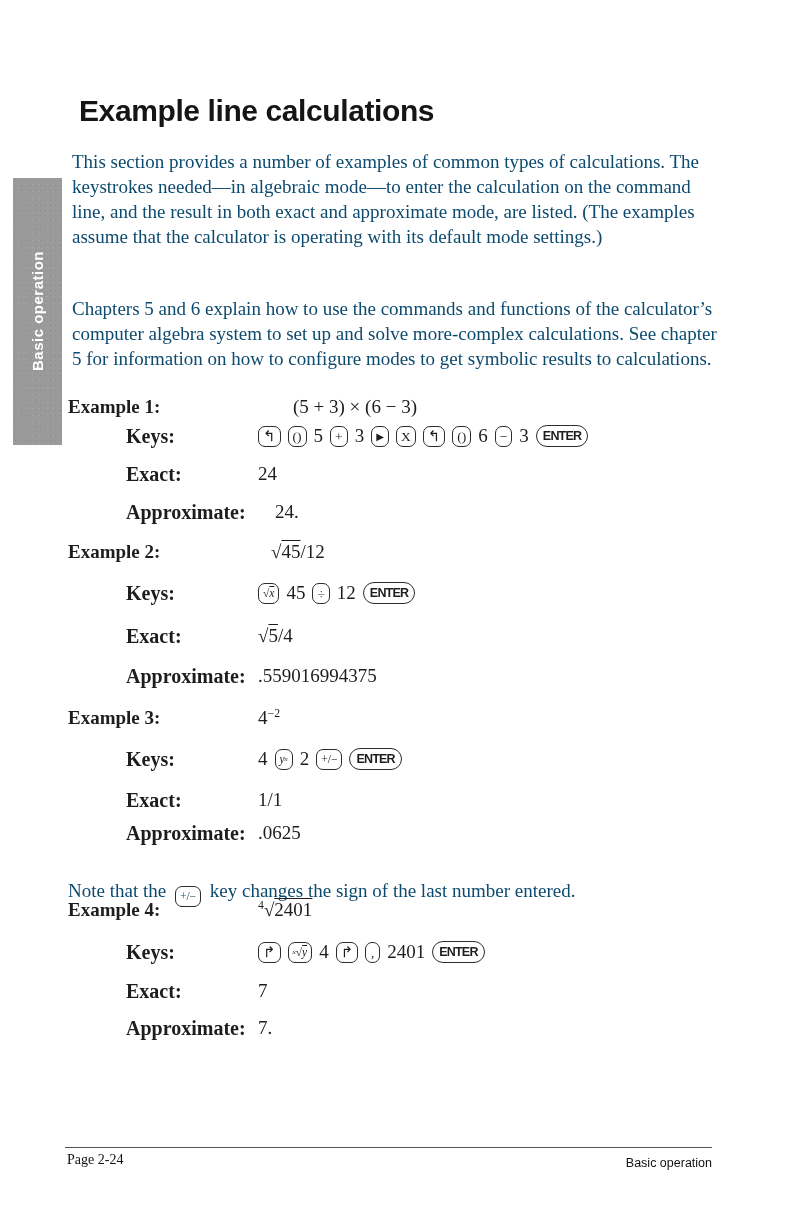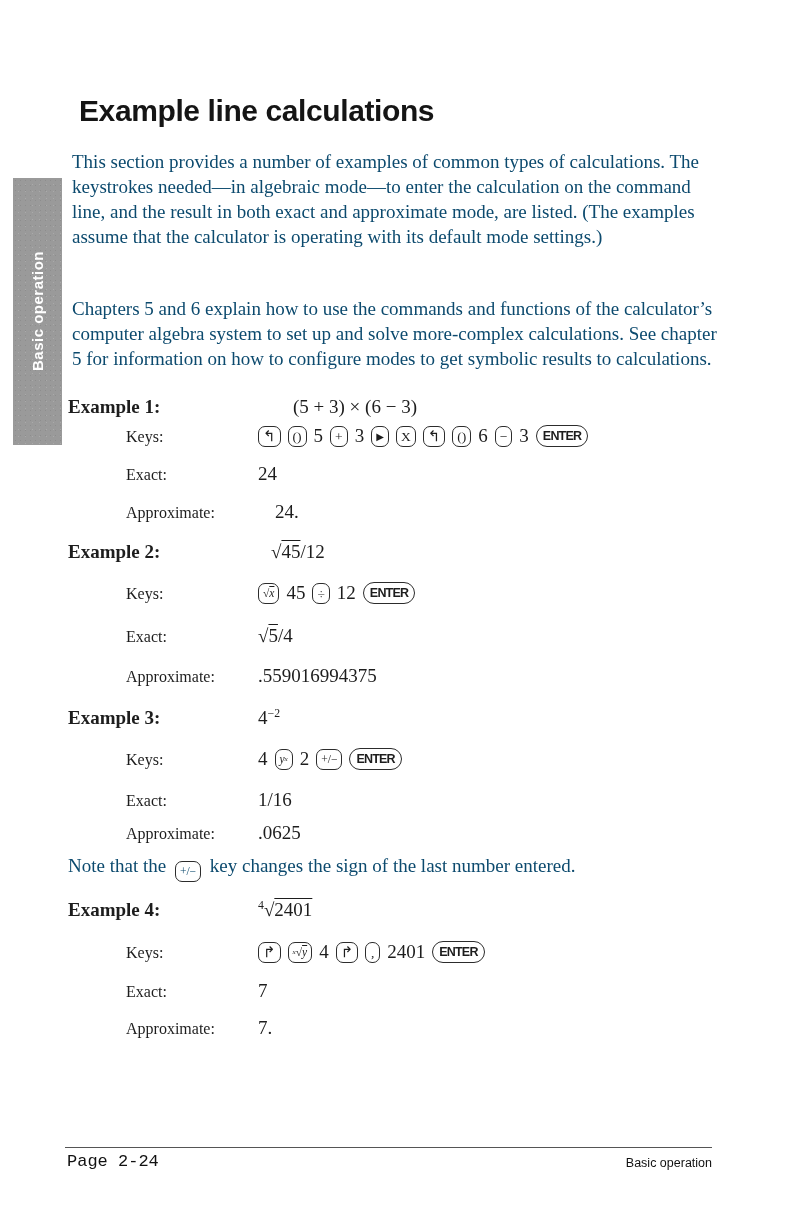--- a/index.html
+++ b/index.html
@@ -41,25 +41,25 @@
     color:#151515;
   }
   
   .body{
     position:absolute;margin:0;
     font-size:19px;line-height:25px;
     color:#0c4a6e;
   }
   .para1{left:72px;top:149px;width:650px;}
   .para2{left:72px;top:296px;width:656px;}
-  .note-line{left:68px;top:853px;width:680px;white-space:nowrap;}
+  .note-line{left:68px;top:878px;width:680px;white-space:nowrap;}
   
   .row{position:absolute;white-space:nowrap;font-size:19px;line-height:24px;text-align:center;}
   .ex-label{font-weight:bold;font-size:19px;}
-  .row-label{font-size:16px;}
+  .row-label{font-size:20px;font-weight:bold;}
   .col-val{position:absolute;left:258px;top:0;}
   .ex-head .col-val{left:190px;}
   
   .lx0{left:68px;}
   .lx1{left:126px;}
   
   .ol{text-decoration:overline;}
   .it{font-style:italic;}
   sup{font-size:0.62em;line-height:0;}
   
@@ -81,21 +81,21 @@
   }
   .key.arrowkey{font-size:15px;font-family:"DejaVu Sans", sans-serif;}
   .key.trikey{font-size:10px;}
   .key.small-face{font-size:11.5px;}
   .ktext{font-size:19px;}
   .note-key{margin:0 4px;vertical-align:-3px;display:inline-flex;}
   
   .footer-rule{position:absolute;left:65px;top:1147px;width:647px;border-top:1.5px solid #555;}
   .footer-left{
     position:absolute;left:67px;top:1152px;
-    font-family:Liberation Mono, monospace;font-size:17px;color:#111;
+    font-family:Liberation Serif, serif;font-size:14px;color:#111;
   }
   .footer-right{
     position:absolute;right:80px;top:1156px;
     font-family:"Liberation Sans", sans-serif;font-size:12.5px;color:#111;
   }
 </style>
 </head>
 <body>
 
 <div class="page">
@@ -184,21 +184,21 @@
           <span class="it">y</span>
           <sup class="it">x</sup>
         </span>
       <span class="ktext">2</span>
       <span class="key small-face">+/−</span>
       <span class="key enter">ENTER</span>
     </span>
   </div>
   <div class="row lx1" style="top:788px;">
     <span class="row-label">Exact:</span>
-    <span class="col-val" style="left:132px;">1/16</span>
+    <span class="col-val" style="left:132px;">1/1</span>
   </div>
   <div class="row lx1" style="top:821px;">
     <span class="row-label">Approximate:</span>
     <span class="col-val" style="left:132px;">.0625</span>
   </div>
 
   <p class="body note-line">
     <span>Note that the</span>
     <span class="key small-face note-key">+/−</span>
     <span>key changes the sign of the last number entered.</span>

